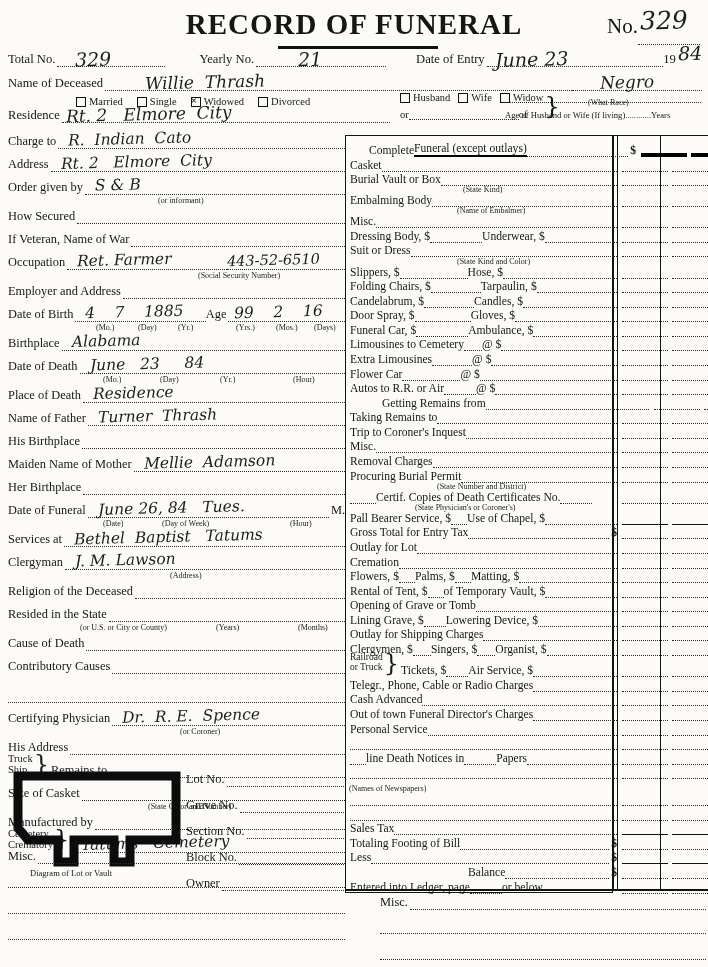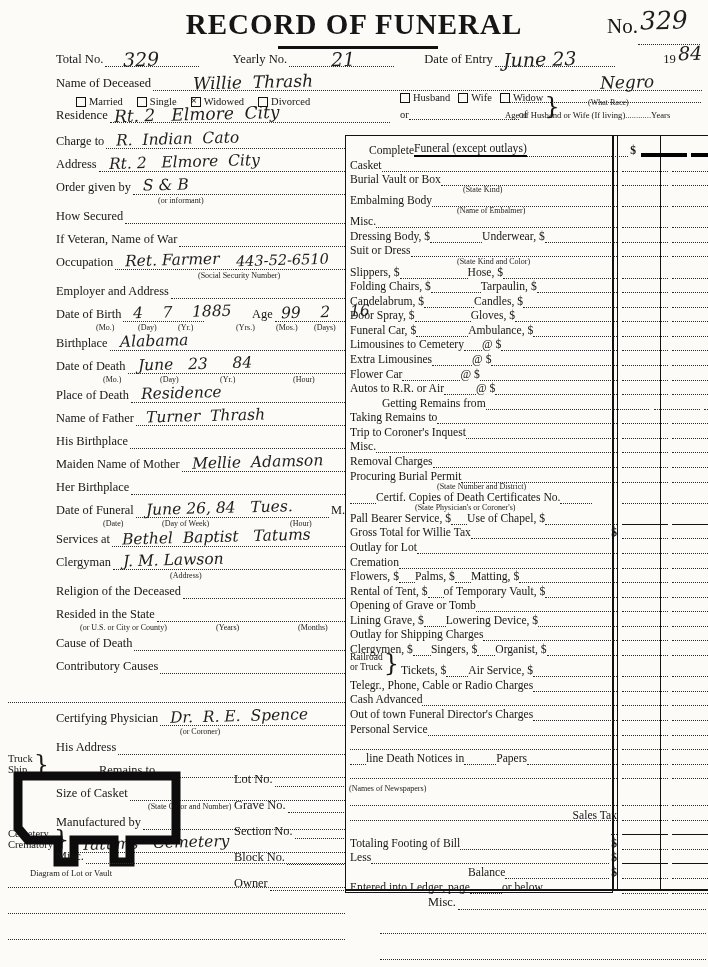--- a/index.html
+++ b/index.html
@@ -4,21 +4,21 @@
 <style>
   html,body{margin:0;padding:0;background:#888;}
   .page{position:relative;width:708px;height:967px;background:#fcfbf8;color:#161616;
         font-family:"Liberation Serif", serif;overflow:hidden;}
   
   .hw{font-family:"DejaVu Serif", serif;font-style:italic;color:#1d1d1d;white-space:pre;
       position:relative;top:-4px;transform:rotate(-1.5deg);display:inline-block;line-height:1;}
   .dotfill{flex:1 1 auto;border-bottom:1.6px dotted #2a2a2a;height:12px;min-width:6px;}
   .dots{border-bottom:1.6px dotted #2a2a2a;height:12px;display:inline-block;flex:0 0 auto;}
   .cap{font-size:8px;color:#222;white-space:nowrap;position:absolute;top:0;}
-  .plbl{white-space:nowrap;flex:0 0 auto;padding-right:2px;margin-left:48px;}
+  .plbl{white-space:nowrap;flex:0 0 auto;padding-right:2px;}
   
   .title{position:absolute;top:8px;left:0;width:100%;text-align:center;font-weight:bold;
          font-size:29px;letter-spacing:1px;font-family:"Liberation Serif",serif;}
   .title-rule{position:absolute;top:46px;left:278px;width:160px;height:3px;background:#111;}
   .no-block{position:absolute;top:12px;right:6px;width:95px;}
   .no-lbl{font-size:21px;display:inline-block;}
   .no-val{font-size:25px;margin-left:2px;}
   .no-dots{position:absolute;right:2px;top:32px;width:62px;border-bottom:1.6px dotted #2a2a2a;}
   .hrow{position:absolute;display:flex;align-items:flex-end;font-size:12.6px;}
   .chkrow{position:absolute;font-size:10.5px;display:flex;gap:14px;align-items:center;}
@@ -653,21 +653,21 @@
           </div>
           <div class="ca line">
             <span class="afill"></span>
           </div>
           <div class="ca line">
             <span class="afill"></span>
           </div>
         </div>
         <div class="crow">
           <div class="cl" style="display: flex;">
-            <span class="pt">Gross Total for Willie Tax</span>
+            <span class="pt">Gross Total for Entry Tax</span>
             <span class="dotfill"></span>
             <span class="ctail">$</span>
           </div>
           <div class="ca">
             <span class="afill"></span>
           </div>
           <div class="ca">
             <span class="afill"></span>
           </div>
         </div>
@@ -904,21 +904,21 @@
             <span class="dotfill"></span>
           </div>
           <div class="ca">
             <span class="afill"></span>
           </div>
           <div class="ca">
             <span class="afill"></span>
           </div>
         </div>
         <div class="crow">
-          <div class="cl" style="display: flex; flex-direction: column;">
+          <div class="cl" style="display: flex;">
             <span class="pt">Sales Tax</span>
             <span class="dotfill"></span>
           </div>
           <div class="ca line">
             <span class="afill"></span>
           </div>
           <div class="ca line">
             <span class="afill"></span>
           </div>
         </div>

